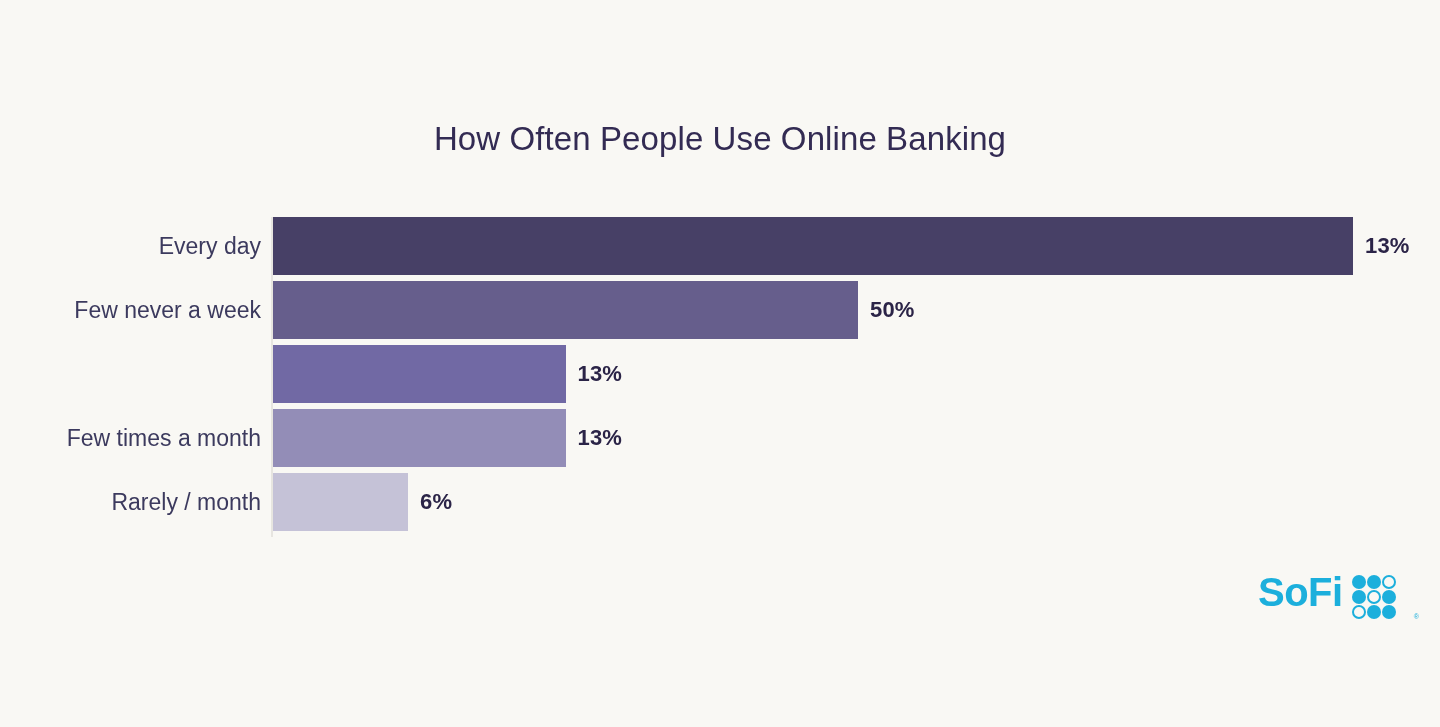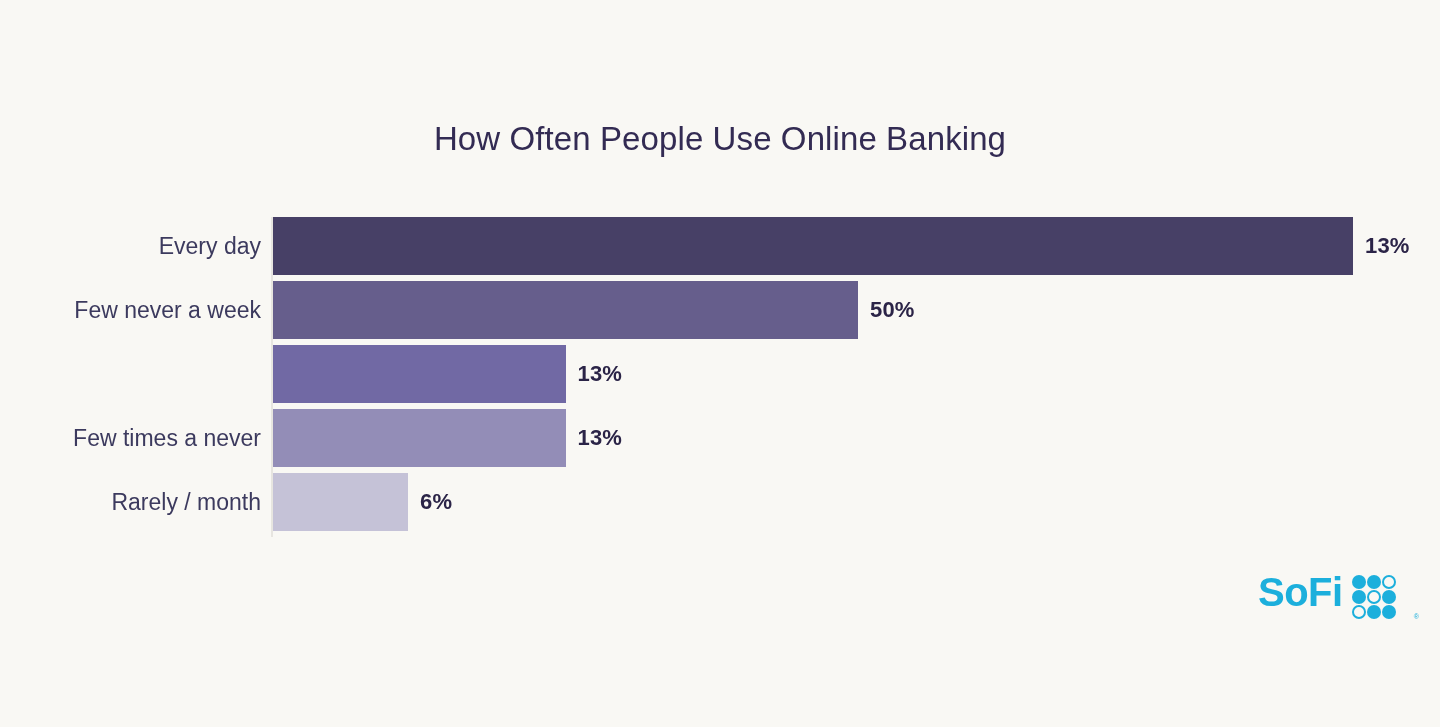--- a/index.html
+++ b/index.html
@@ -167,21 +167,21 @@
         </div>
         <div class="value-label" style="left: 870px;">50%</div>
       </div>
       <div class="bar-row" style="top: 133px;">
         <div class="bar-track" style="width: 292.5px;">
           <div class="bar" style="width: 100%; background: rgb(113, 105, 164);"></div>
         </div>
         <div class="value-label" style="left: 577.5px;">13%</div>
       </div>
       <div class="bar-row" style="top: 197px;">
-        <div class="cat-label">Few times a never</div>
+        <div class="cat-label">Few times a month</div>
         <div class="bar-track" style="width: 292.5px;">
           <div class="bar" style="width: 100%; background: rgb(147, 141, 183);"></div>
         </div>
         <div class="value-label" style="left: 577.5px;">13%</div>
       </div>
       <div class="bar-row" style="top: 261px;">
         <div class="cat-label">Rarely / month</div>
         <div class="bar-track" style="width: 135px;">
           <div class="bar" style="width: 100%; background: rgb(197, 194, 215);"></div>
         </div>

